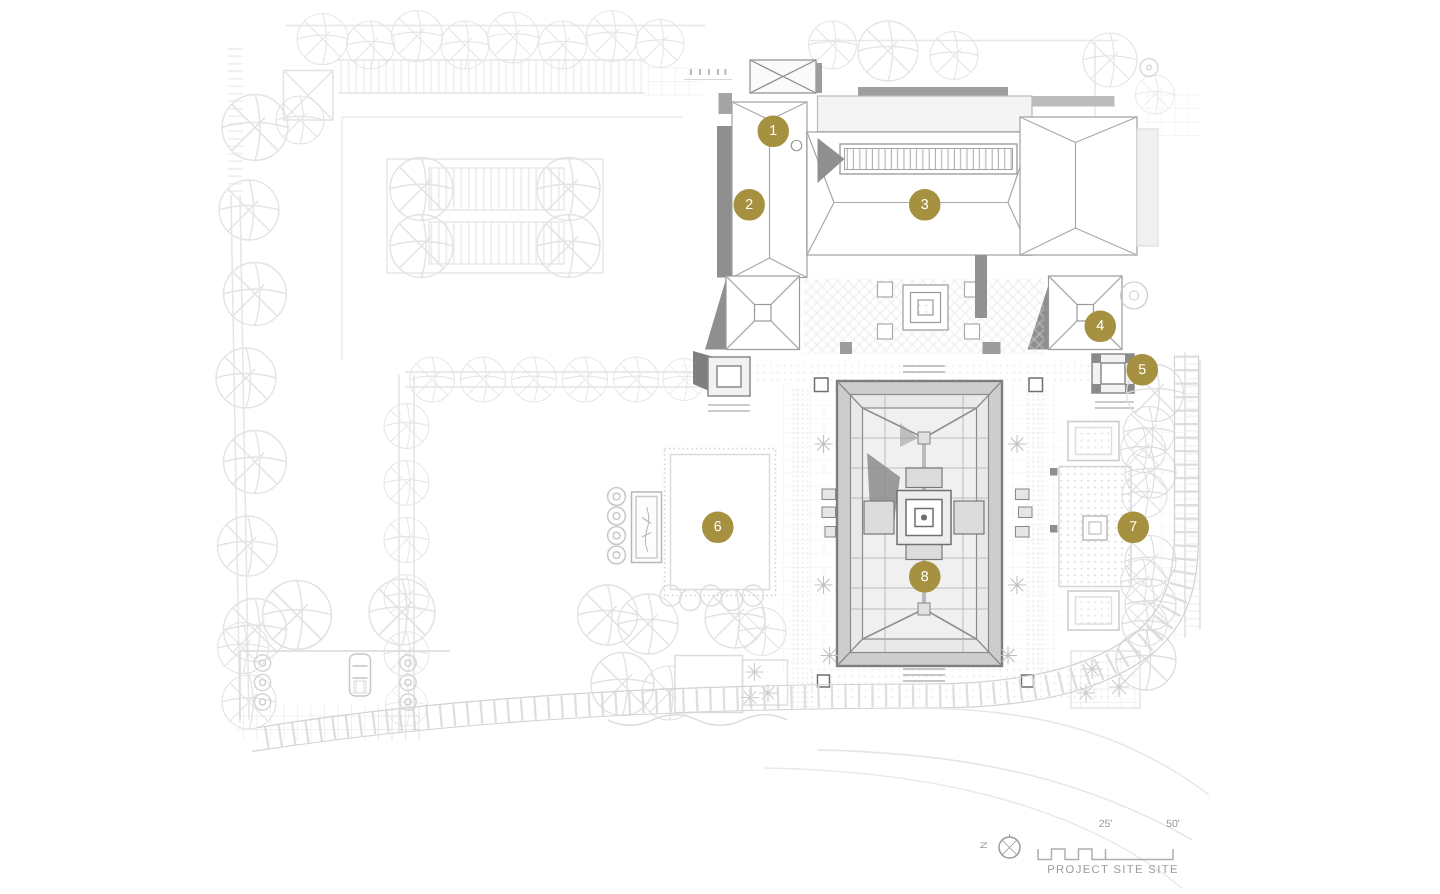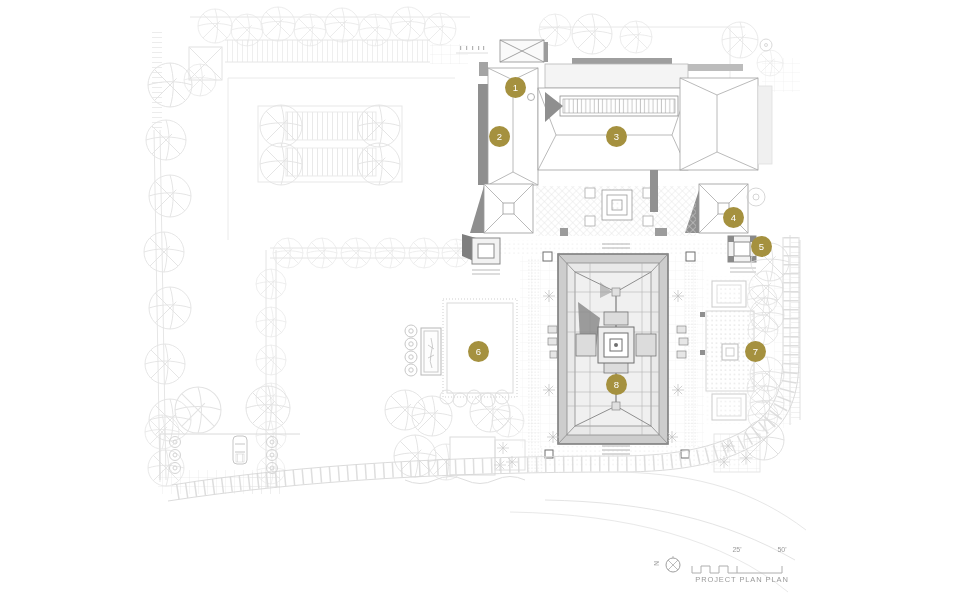--- a/index.html
+++ b/index.html
@@ -379,15 +379,15 @@
   <div class="marker" style="left: 745px; top: 341px; background: rgb(165, 145, 63); color: rgb(255, 255, 255);">
       <span>7</span>
     </div>
   <div class="marker" style="left: 606px; top: 374px; background: rgb(165, 145, 63); color: rgb(255, 255, 255);">
       <span>8</span>
     </div>
 
   <div class="legend-label north-label" style="left:654px;top:560px">N</div>
   <div class="legend-label scale-label" style="left:727px;top:546px">25'</div>
   <div class="legend-label scale-label" style="left:772px;top:546px">50'</div>
-  <div class="caption" style="left:664px;top:575px">PROJECT PLAN PLAN</div>
+  <div class="caption" style="left:664px;top:575px">PROJECT SITE SITE</div>
 
 </div>
 
 </body></html>

